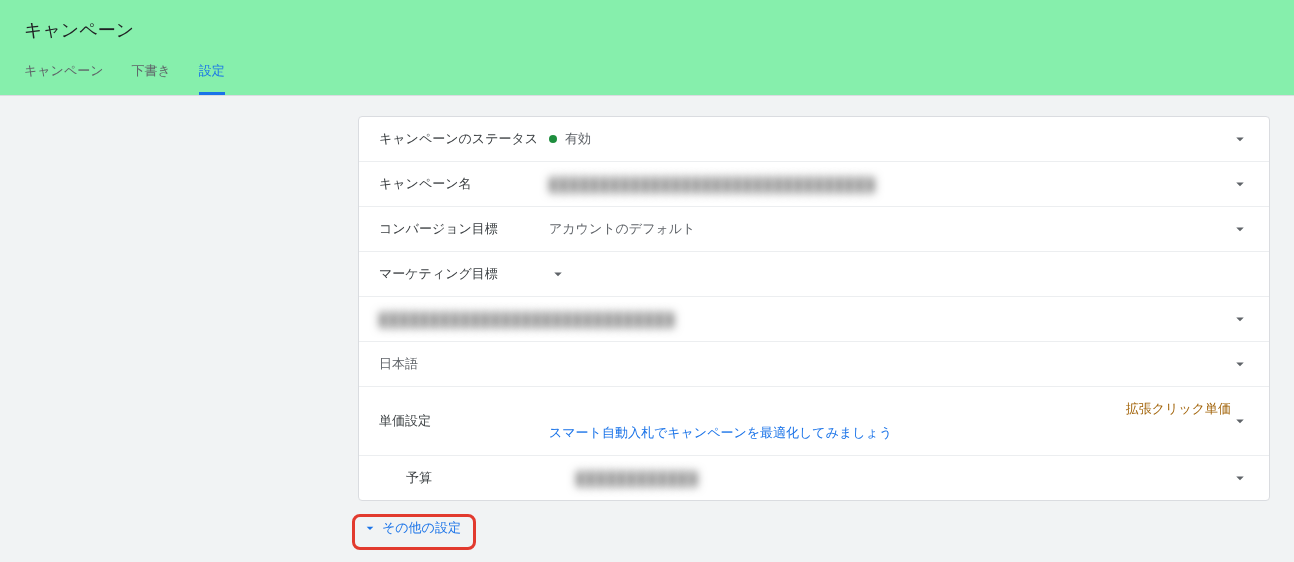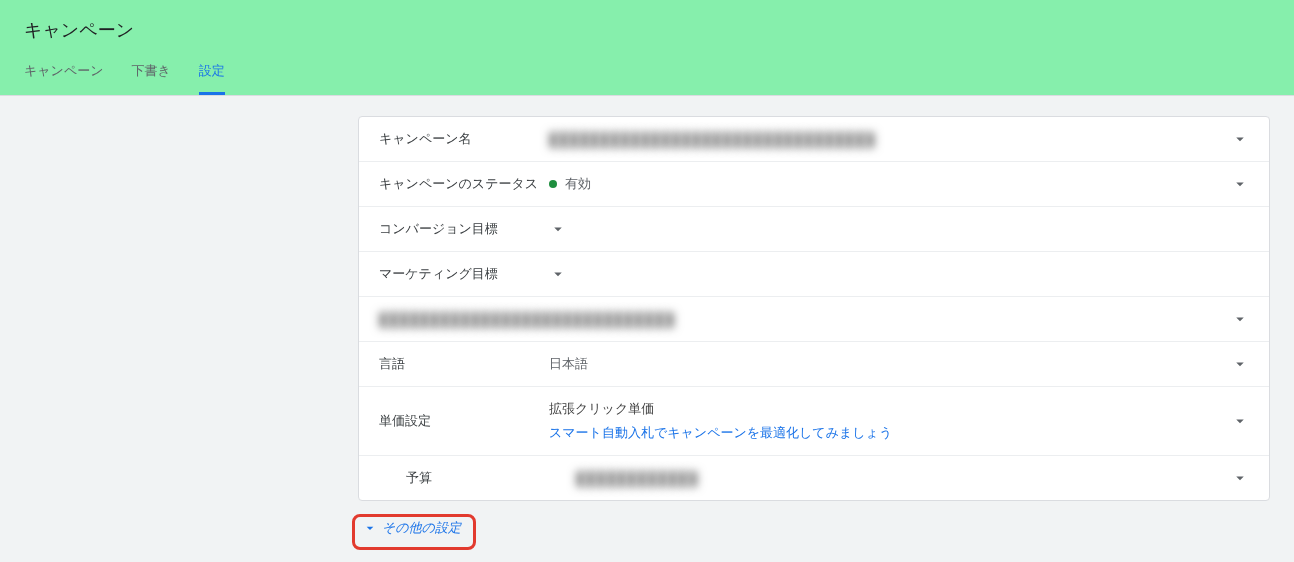--- a/index.html
+++ b/index.html
@@ -79,21 +79,21 @@
       margin-right: 8px;
       flex-shrink: 0;
     }
     .row-value-multi {
       flex: 1;
       display: flex;
       flex-direction: column;
       gap: 6px;
       font-size: 13px;
     }
-    .value-line1 { color: #404040; }
+    .value-line1 { color: #a16207; text-align: right; }
     .value-link { color: #1a73e8; cursor: pointer; }
     .chevron {
       flex: 0 0 auto;
       color: #5f6368;
       display: flex;
       align-items: center;
     }
     .chevron svg { width: 18px; height: 18px; }
     .blurred {
       color: transparent;
@@ -102,21 +102,20 @@
       letter-spacing: 1px;
     }
     .more-settings {
       display: inline-flex;
       align-items: center;
       margin-top: 14px;
       color: #1a73e8;
       font-size: 13px;
       cursor: pointer;
       padding: 4px 8px 4px 4px;
-      font-style: italic;
     }
     .more-settings .ms-chevron {
       display: inline-flex;
       margin-right: 4px;
     }
     .more-settings .ms-chevron svg { width: 16px; height: 16px; }
     .highlight-box {
       position: absolute;
       border: 3px solid #e23a2e;
       border-radius: 8px;
@@ -133,44 +132,45 @@
     <div class="tab">下書き</div>
     <div class="tab active">設定</div>
   </div>
 </div>
 
 <div class="content">
   <div class="card-wrapper" style="position:relative;">
     <div class="card">
 
       <div class="row">
-        <div class="row-label">キャンペーン名</div>
-        <div class="row-value blurred">████████████████████████████████</div>
-        <div class="chevron">
-          <svg viewBox="0 0 24 24">
-              <path fill="currentColor" d="M7 10l5 5 5-5z"></path>
-            </svg>
-        </div>
-      </div>
-
-      <div class="row">
         <div class="row-label">キャンペーンのステータス</div>
         <div class="row-value">
           <span class="status-dot"></span>
           <span>有効</span>
         </div>
         <div class="chevron">
           <svg viewBox="0 0 24 24">
               <path fill="currentColor" d="M7 10l5 5 5-5z"></path>
             </svg>
         </div>
       </div>
 
       <div class="row">
+        <div class="row-label">キャンペーン名</div>
+        <div class="row-value blurred">████████████████████████████████</div>
+        <div class="chevron">
+          <svg viewBox="0 0 24 24">
+              <path fill="currentColor" d="M7 10l5 5 5-5z"></path>
+            </svg>
+        </div>
+      </div>
+
+      <div class="row">
         <div class="row-label">コンバージョン目標</div>
+        <div class="row-value">アカウントのデフォルト</div>
         <div class="chevron">
           <svg viewBox="0 0 24 24">
               <path fill="currentColor" d="M7 10l5 5 5-5z"></path>
             </svg>
         </div>
       </div>
 
       <div class="row">
         <div class="row-label">マーケティング目標</div>
         <div class="chevron">
@@ -183,21 +183,20 @@
       <div class="row">
         <div class="row-value blurred">█████████████████████████████</div>
         <div class="chevron">
           <svg viewBox="0 0 24 24">
               <path fill="currentColor" d="M7 10l5 5 5-5z"></path>
             </svg>
         </div>
       </div>
 
       <div class="row">
-        <div class="row-label">言語</div>
         <div class="row-value">日本語</div>
         <div class="chevron">
           <svg viewBox="0 0 24 24">
               <path fill="currentColor" d="M7 10l5 5 5-5z"></path>
             </svg>
         </div>
       </div>
 
       <div class="row">
         <div class="row-label">単価設定</div>

